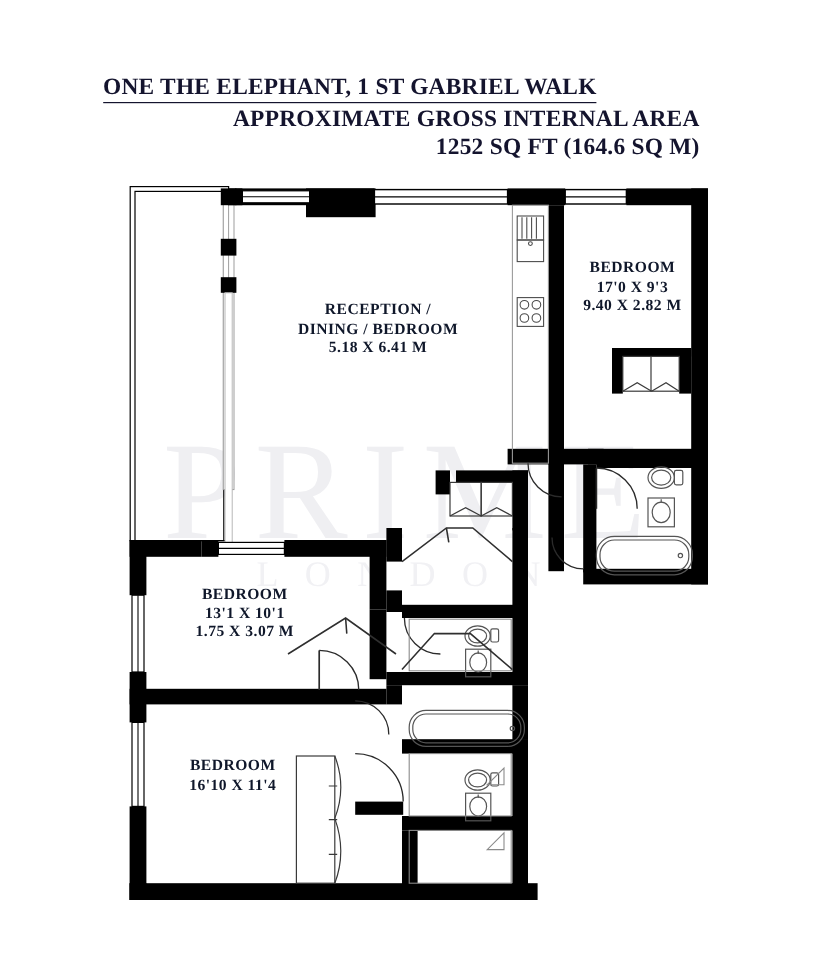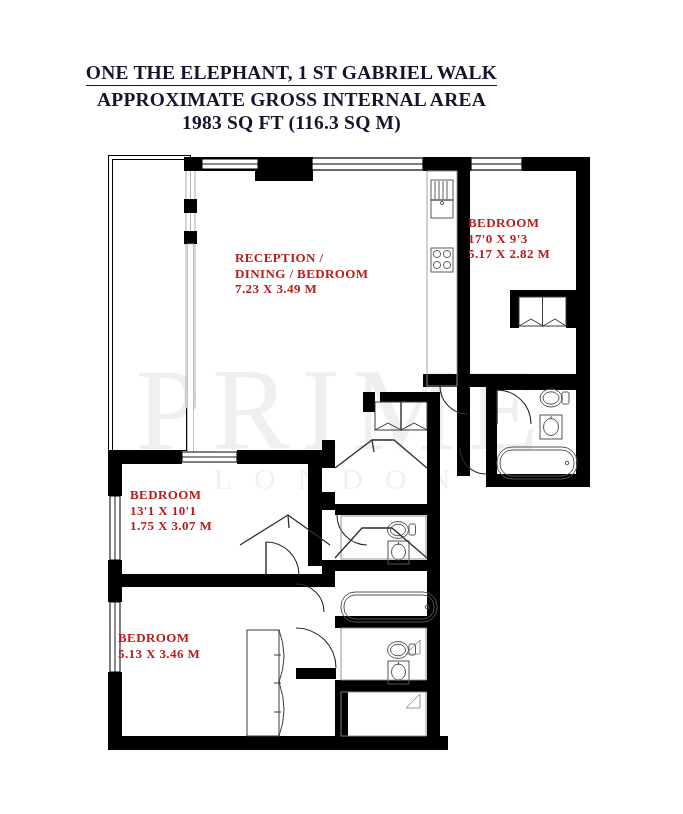--- a/index.html
+++ b/index.html
@@ -34,20 +34,21 @@
     padding-bottom: 1px;
     white-space: nowrap;
   }
   .title-line-2,
   .title-line-3 {
     font-size: 19.5px;
     font-weight: bold;
     letter-spacing: 0.2px;
     line-height: 23px;
     white-space: nowrap;
+    text-align: right;
   }
   .title-line-2 { margin-top: 2px; }
 
   
   #plan {
     position: absolute;
     left: 0;
     top: 0;
     width: 683px;
     height: 814px;
@@ -85,38 +86,39 @@
     font-size: 30px;
     line-height: 30px;
     color: #f1f1f4;
     letter-spacing: 22px;
     font-family: "Liberation Serif", "DejaVu Serif", serif;
   }
 
   
   .room-label {
     position: absolute;
+    text-align: center;
     font-weight: bold;
     font-size: 13px;
     line-height: 15.5px;
     letter-spacing: 0.4px;
-    color: #b91c1c;
+    color: #0f172a;
     white-space: nowrap;
   }
   .room-label .ln { display: block; }
 
   svg { display: block; }
 </style>
 </head>
 <body>
 
 <div id="title-block">
   <div class="title-line-1">ONE THE ELEPHANT, 1 ST GABRIEL WALK</div>
   <div class="title-line-2">APPROXIMATE GROSS INTERNAL AREA</div>
-  <div class="title-line-3">1983 SQ FT (116.3 SQ M)</div>
+  <div class="title-line-3">1252 SQ FT (164.6 SQ M)</div>
 </div>
 
 <div id="watermark">
   <div class="wm-prime">PRIME</div>
   <div class="wm-london">LONDON</div>
 </div>
 
 <div id="plan">
 <svg width="683" height="814" viewBox="0 0 683 814" xmlns="http://www.w3.org/2000/svg">
 
@@ -366,34 +368,34 @@
     <path d="M335 560 L362 530 L392 530 L427 560" transform="translate(0,-2)"></path>
   </g>
   <g fill="none" stroke="#2f2f2f" stroke-width="1.3">
     <path d="M240 545 L288 515 L330 545"></path>
     <path d="M288 515 L289 528"></path>
   </g>
 
 </svg>
 </div>
 
-<div class="room-label" style="left:235px; top:250px; width:180px;">
+<div class="room-label" style="left:225px; top:250px; width:180px;">
   <span class="ln">RECEPTION /</span>
   <span class="ln">DINING / BEDROOM</span>
-  <span class="ln">7.23 X 3.49 M</span>
+  <span class="ln">5.18 X 6.41 M</span>
 </div>
 
 <div class="room-label" style="left:468px; top:215px; width:118px;">
   <span class="ln">BEDROOM</span>
   <span class="ln">17'0 X 9'3</span>
-  <span class="ln">5.17 X 2.82 M</span>
+  <span class="ln">9.40 X 2.82 M</span>
 </div>
 
 <div class="room-label" style="left:130px; top:487px; width:148px;">
   <span class="ln">BEDROOM</span>
   <span class="ln">13'1 X 10'1</span>
   <span class="ln">1.75 X 3.07 M</span>
 </div>
 
 <div class="room-label" style="left:118px; top:630px; width:152px;">
   <span class="ln">BEDROOM</span>
-  <span class="ln">5.13 X 3.46 M</span>
+  <span class="ln">16'10 X 11'4</span>
 </div>
 
 </body></html>

